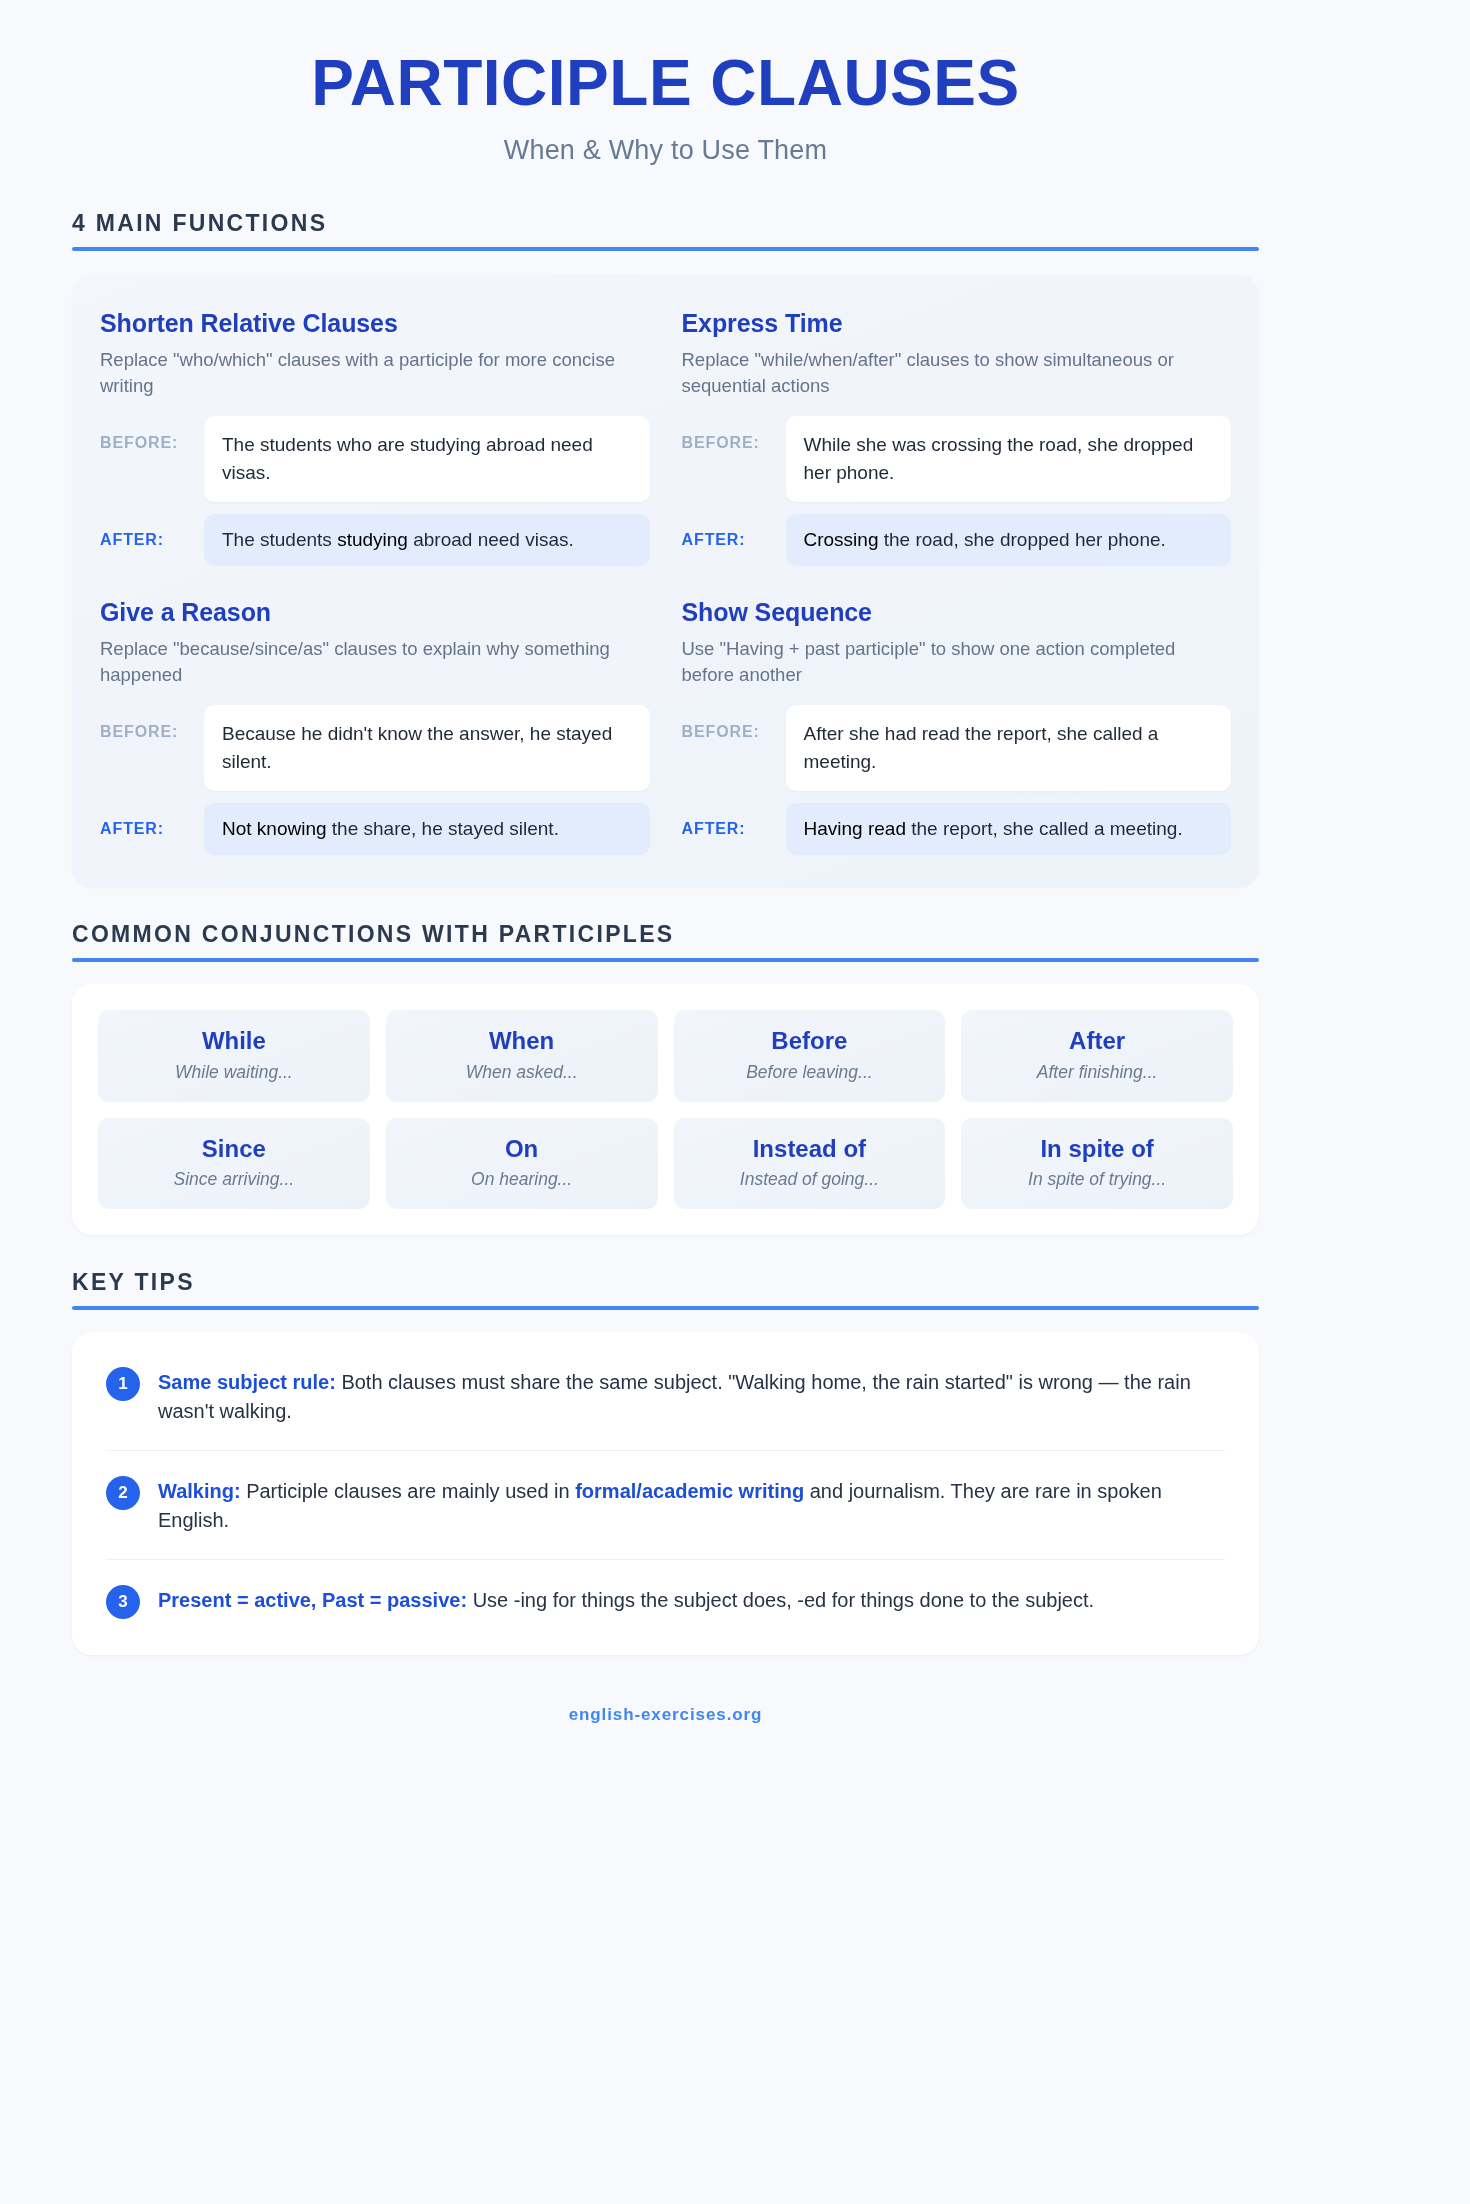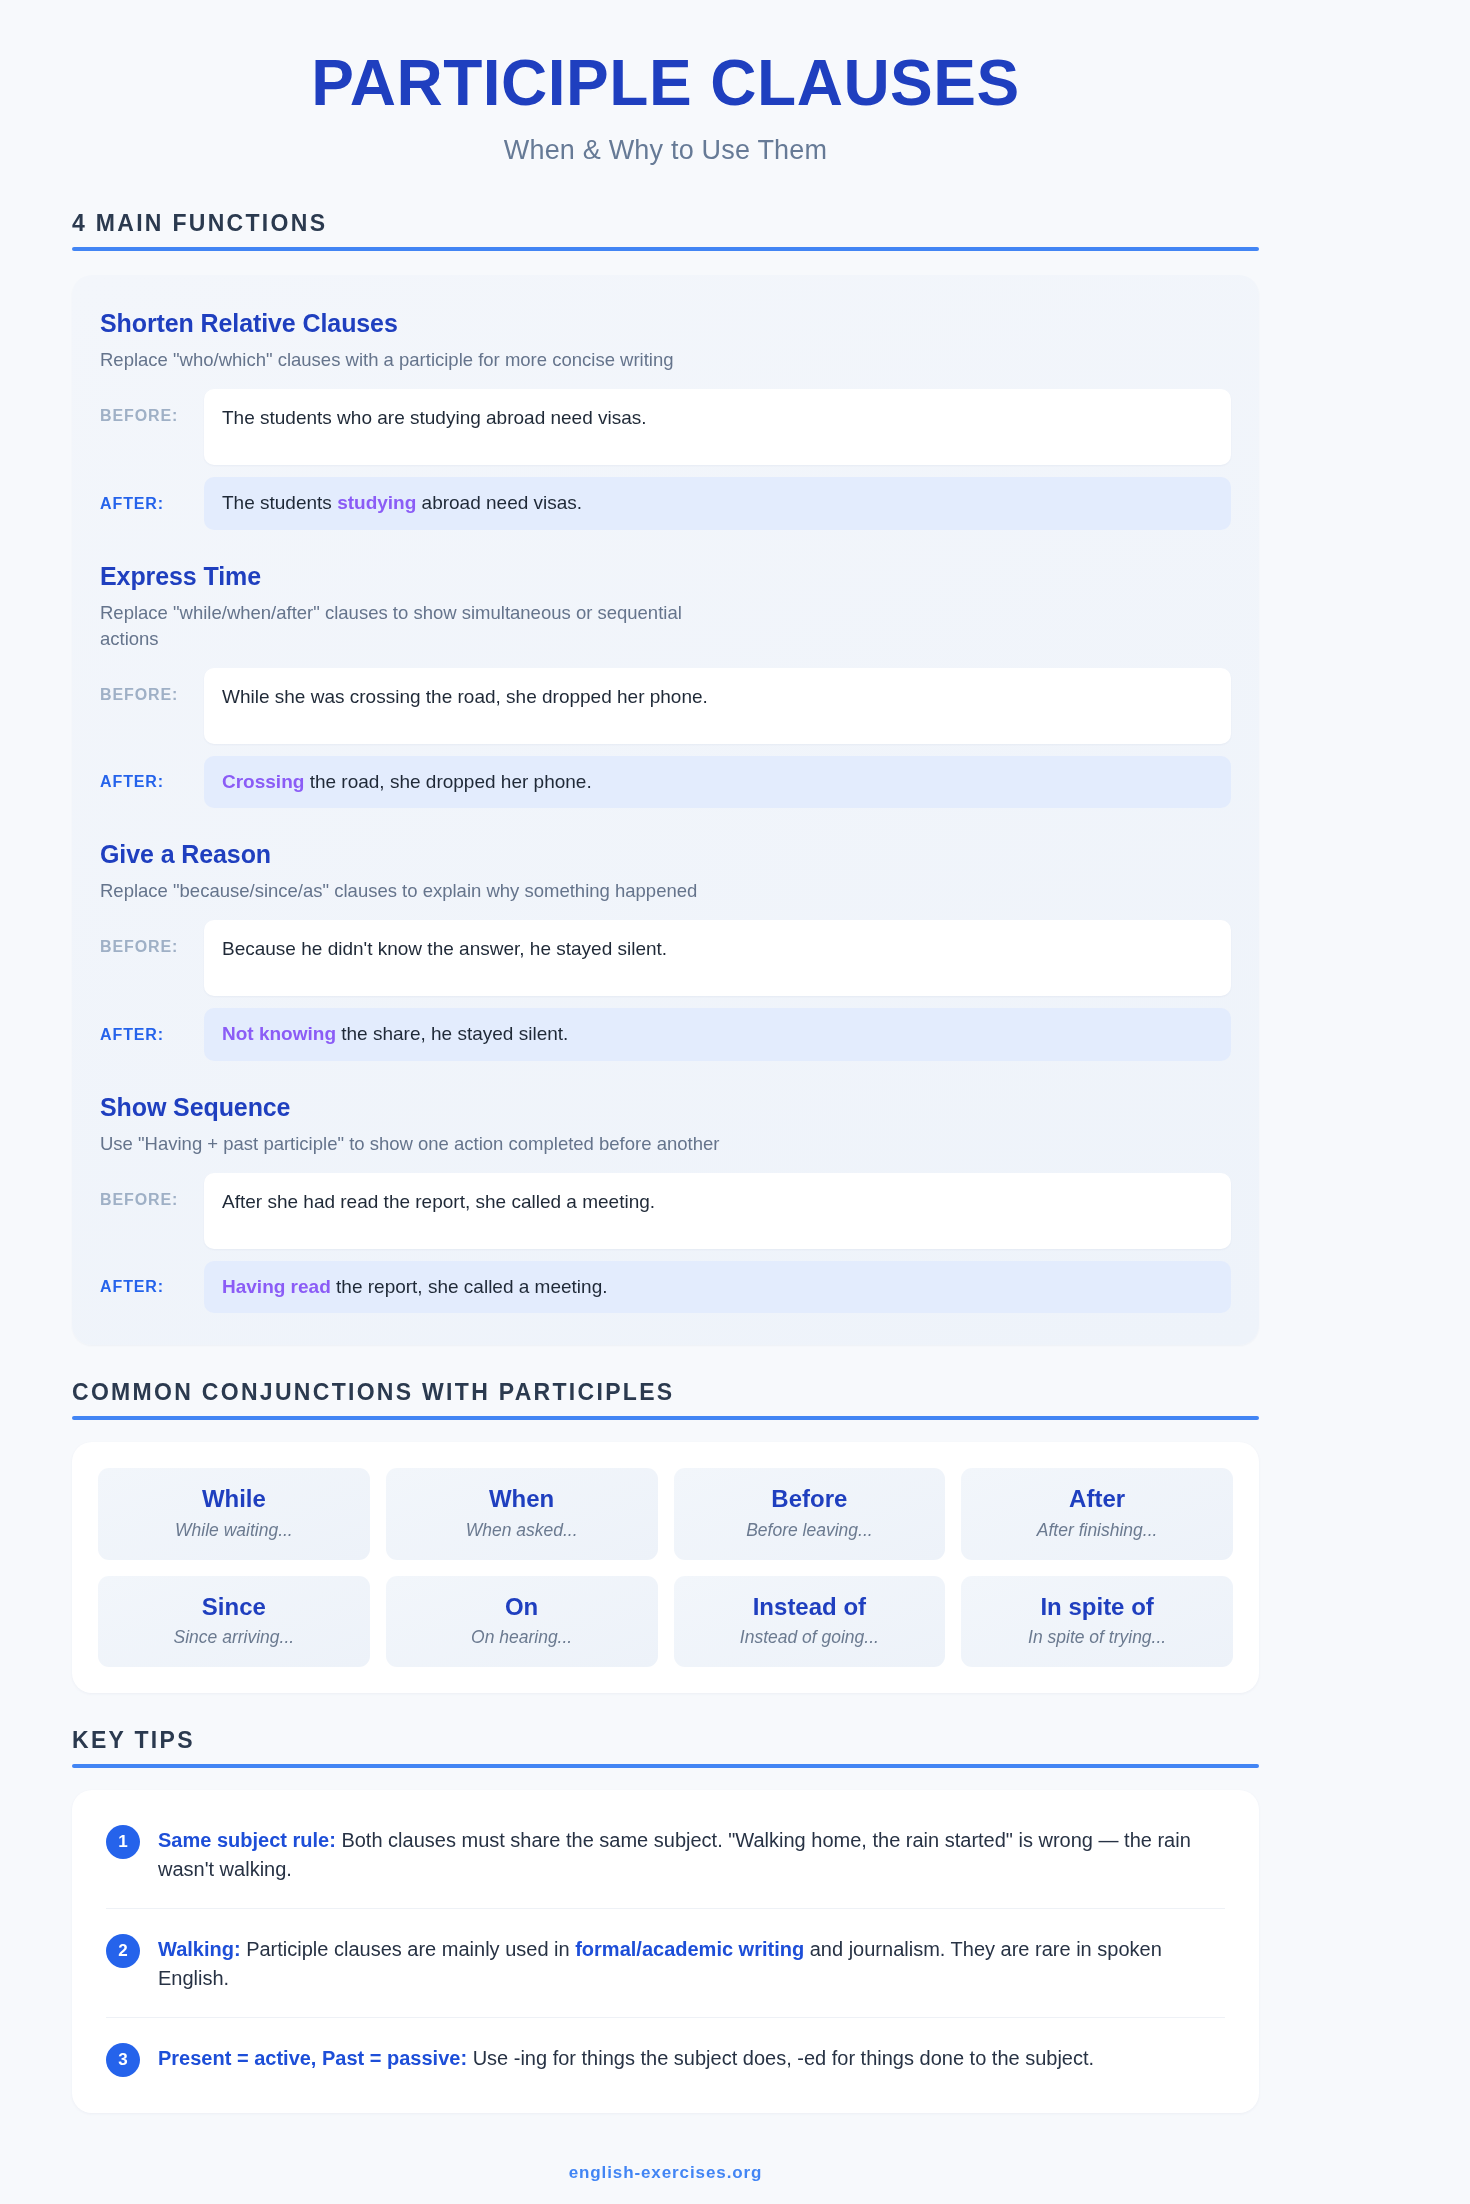--- a/index.html
+++ b/index.html
@@ -62,21 +62,21 @@
     width: 100%;
   }
 
   
   .functions-card {
     margin-top: 24px;
     background: linear-gradient(160deg, #f3f6fb 0%, #eef3fa 100%);
     border-radius: 20px;
     padding: 26px 26px 26px 26px;
     display: grid;
-    grid-template-columns: 1fr;
+    grid-template-columns: 1fr 1fr;
     column-gap: 28px;
     row-gap: 18px;
     box-shadow: 0 1px 2px rgba(30,60,110,0.04);
   }
 
   .fn {
     padding: 8px 2px 6px 2px;
   }
 
   .fn-title {
@@ -123,22 +123,22 @@
   .ba-box.before-box {
     background: #ffffff;
     min-height: 76px;
     box-shadow: 0 1px 2px rgba(30,60,110,0.05);
   }
   .ba-box.after-box {
     background: #e3ecfd;
     padding: 12px 18px;
   }
   .ba-box .hl {
-    color: #8b5cf6;
-    font-weight: 700;
+    color: #000000;
+    font-weight: 400;
   }
 
   
   .conj-card {
     margin-top: 22px;
     background: #ffffff;
     border-radius: 20px;
     padding: 26px;
     box-shadow: 0 1px 3px rgba(30,60,110,0.05);
   }

